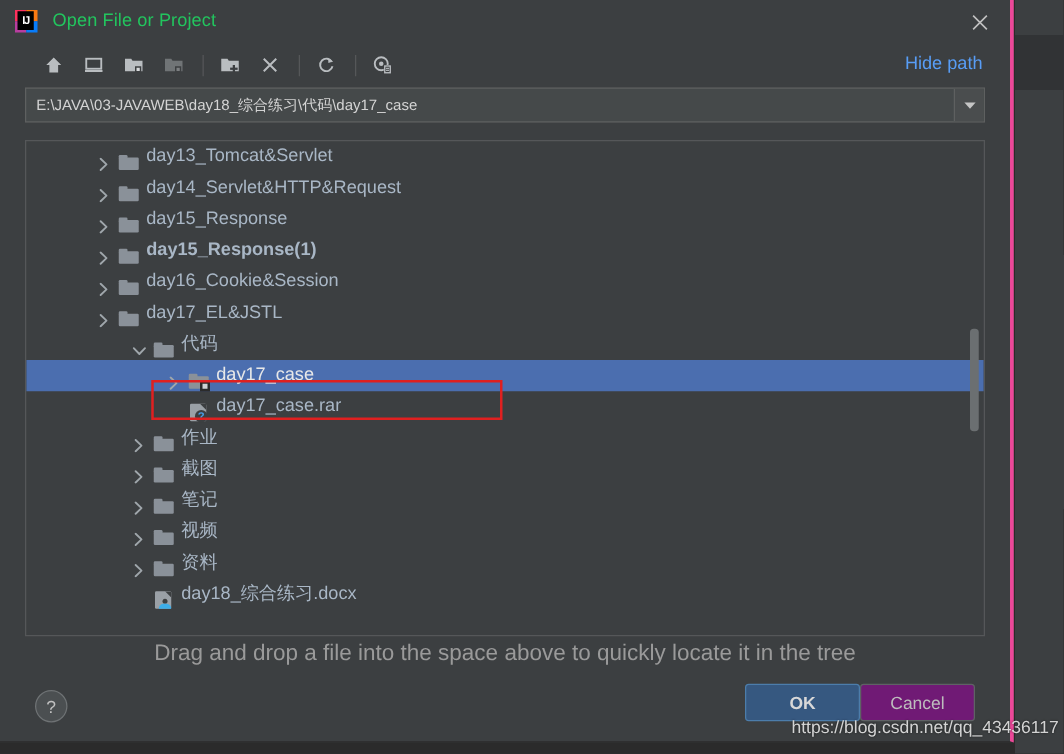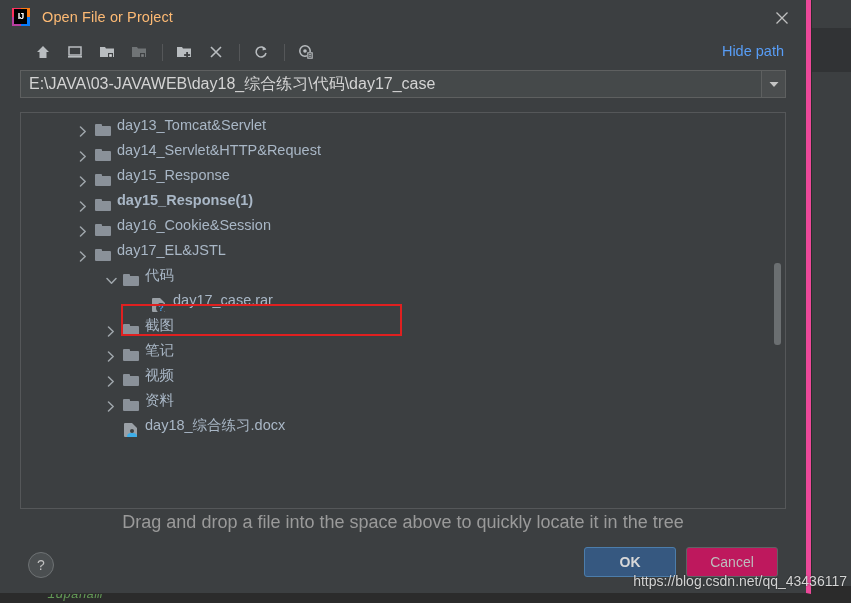--- a/index.html
+++ b/index.html
@@ -24,21 +24,21 @@
     position: absolute; left: 0; top: 586px; width: 851px; height: 17px;
     background: #2b2b2b; font-family: "Liberation Mono", "DejaVu Sans Mono", monospace;
     font-size: 13px; font-style: italic; white-space: nowrap;
     padding-left: 32px; color: #629755; line-height: 17px;
   }
 
   
   #dialog {
     position: absolute; left: 0; top: 0; width: 811px; height: 594px;
     background: #3c3f41; color: #bbbbbb;
-    border-right: 5px solid #ec4899;
+    border-right: 3px solid #ec4899;
     border-bottom: 1px solid #2b2b2b;
     display: flex; flex-direction: column;
   }
 
   
   #titlebar {
     height: 34px; flex: 0 0 34px; position: relative;
     display: flex; align-items: center; padding: 0 8px 0 12px;
   }
   #app-logo { width: 18px; height: 18px; position: relative; flex: 0 0 18px; }
@@ -46,21 +46,21 @@
   #app-logo .q2 { position:absolute; left:9px; top:0; width:9px; height:9px; background:#f97a12; }
   #app-logo .q3 { position:absolute; left:0; top:9px; width:9px; height:9px; background:#b83d9f; }
   #app-logo .q4 { position:absolute; left:9px; top:9px; width:9px; height:9px; background:#087cfa; }
   #app-logo .ij {
     position:absolute; left:2px; top:1px; width:13px; height:15px;
     background:#000; color:#fff; font-size:9px; font-weight:bold;
     font-family:"Liberation Sans",sans-serif; text-align:center; line-height:15px;
     letter-spacing:-1px;
   }
   #dialog-title {
-    margin-left: 12px; font-size: 14.5px; color: #fdba74; letter-spacing: 0.1px;
+    margin-left: 12px; font-size: 14.5px; color: #22c55e; letter-spacing: 0.1px;
   }
   #close-btn {
     position: absolute; right: 14px; top: 8px; width: 20px; height: 20px;
     display:flex; align-items:center; justify-content:center; cursor: pointer;
   }
   #close-btn svg { display:block; }
 
   
   #toolbar {
     height: 36px; flex: 0 0 36px; display: flex; align-items: center;
@@ -79,21 +79,21 @@
 
   
   #path-row {
     flex: 0 0 34px; padding: 0 20px 0 20px; display: flex;
   }
   #path-field {
     flex: 1; display: flex; align-items: stretch;
     background: #45494a; border: 1px solid #5e6060; height: 28px;
   }
   #path-value {
-    flex: 1; padding: 0 8px; font-size: 16px; color: #d4d4d4;
+    flex: 1; padding: 0 8px; font-size: 12px; color: #d4d4d4;
     display: flex; align-items: center; white-space: nowrap; overflow: hidden;
   }
   #path-dropdown {
     width: 24px; border-left: 1px solid #5e6060; background: #4a4d4e;
     display:flex; align-items:center; justify-content:center; cursor:pointer;
   }
 
   
   #tree-wrap {
     margin: 8px 20px 0 20px; flex: 1 1 auto;
@@ -174,44 +174,43 @@
   #footer {
     flex: 0 0 58px; position: relative; display:flex; align-items:center;
     padding: 0 28px 8px 28px;
   }
   #help-btn {
     width: 26px; height: 26px; border-radius: 50%; border: 1px solid #6e7274;
     background: #4b4f51; color:#c0c0c0; font-size:14px;
     display:flex; align-items:center; justify-content:center; cursor:pointer;
     margin-top: 10px;
   }
-  #footer-buttons { margin-left:auto; display:flex; gap: 10px; margin-top: 4px; }
+  #footer-buttons { margin-left:auto; display:flex; margin-top: 4px; }
   .dlg-btn {
     min-width: 92px; height: 30px; border-radius: 3px;
     font-size: 14px; display:flex; align-items:center; justify-content:center;
     cursor:pointer;
   }
   .dlg-btn.primary { background:#365880; border:1px solid #4c7dab; color:#d8d8d8; font-weight:bold; }
-  .dlg-btn.normal  { background:#be185d; border:1px solid #5e6264; color:#bdbdbd; }
+  .dlg-btn.normal  { background:#701a75; border:1px solid #5e6264; color:#bdbdbd; }
 
   
   #watermark {
     position:absolute; right: 4px; top: 573px;
     font-size: 14px; color:#dcdcdc; z-index: 20;
     font-family: "Liberation Sans", sans-serif; opacity: .95;
     text-shadow: 0 0 2px rgba(0,0,0,.6);
   }
 </style>
 </head>
 <body>
 
 <div id="bg-root">
   <div id="bg-panel-right"></div>
   <div id="bg-panel-strip"></div>
-  <div id="bg-code">* idpanam</div>
 </div>
 
 <div id="dialog">
 
   <div id="titlebar">
     <div id="app-logo">
       <div class="q1"></div>
         <div class="q2"></div>
         <div class="q3"></div>
         <div class="q4"></div>
@@ -401,27 +400,58 @@
             </svg>
           </span>
           <span class="icon">
             <span class="ic-folder">
               <span class="tab"></span>
               <span class="body"></span>
             </span>
           </span>
           <span class="label">代码</span>
         </div>
+        <div class="row selected" style="padding-left: 112px;">
+          <span class="twisty">
+            <svg width="9" height="11" viewBox="0 0 9 11">
+              <path d="M1.5 1 L6.2 5.5 L1.5 10" stroke="#9fa6ab" stroke-width="1.5" fill="none" stroke-linecap="round" stroke-linejoin="round"></path>
+            </svg>
+          </span>
+          <span class="icon">
+            <span class="ic-folder mod">
+              <span class="tab"></span>
+              <span class="body"></span>
+              <span class="badge">
+                <i></i>
+              </span>
+            </span>
+          </span>
+          <span class="label">day17_case</span>
+        </div>
         <div class="row" style="padding-left: 112px;">
           <span class="twisty none"></span>
           <span class="icon">
             <span class="ic-file"></span>
             <span class="ic-badge-q">?</span>
           </span>
           <span class="label">day17_case.rar</span>
+        </div>
+        <div class="row" style="padding-left: 84px;">
+          <span class="twisty">
+            <svg width="9" height="11" viewBox="0 0 9 11">
+              <path d="M1.5 1 L6.2 5.5 L1.5 10" stroke="#9fa6ab" stroke-width="1.5" fill="none" stroke-linecap="round" stroke-linejoin="round"></path>
+            </svg>
+          </span>
+          <span class="icon">
+            <span class="ic-folder">
+              <span class="tab"></span>
+              <span class="body"></span>
+            </span>
+          </span>
+          <span class="label">作业</span>
         </div>
         <div class="row" style="padding-left: 84px;">
           <span class="twisty">
             <svg width="9" height="11" viewBox="0 0 9 11">
               <path d="M1.5 1 L6.2 5.5 L1.5 10" stroke="#9fa6ab" stroke-width="1.5" fill="none" stroke-linecap="round" stroke-linejoin="round"></path>
             </svg>
           </span>
           <span class="icon">
             <span class="ic-folder">
               <span class="tab"></span>

